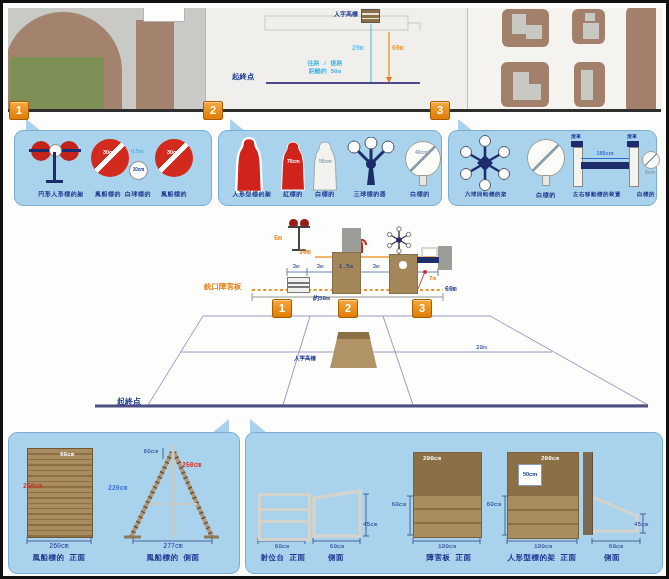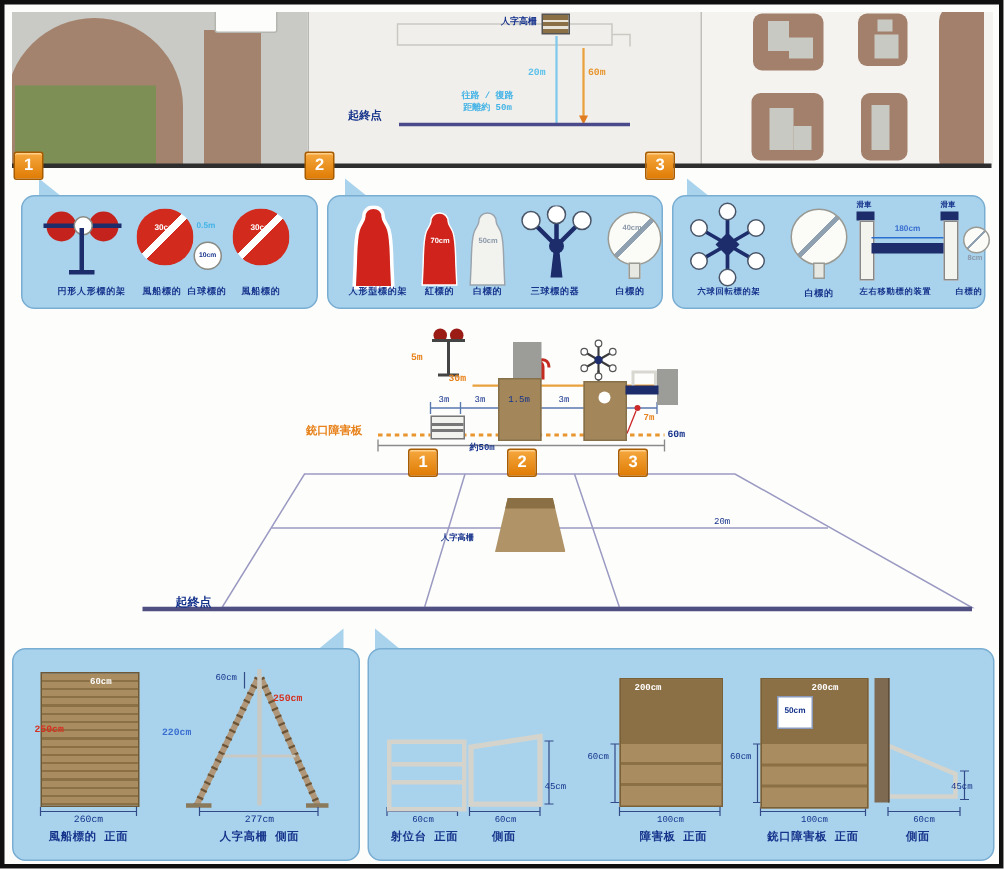--- a/index.html
+++ b/index.html
@@ -295,21 +295,21 @@
   <div class="a z3 slats" style="left:27px;top:448px;width:64px;height:88px;"></div>
   <div class="a z4 wh t f6 nw" style="left:60px;top:451px;">60cm</div>
   <div class="a z4 red t f65 nw" style="left:23px;top:483px;">250cm</div>
   <div class="a z4 navy f65 c nw" style="left:38px;top:543px;width:42px;">260cm</div>
   <div class="a z4 cap f75" style="left:22px;top:553px;width:74px;">風船標的 正面</div>
 
   <div class="a z4 navy f6 r nw" style="left:130px;top:448px;width:28px;">60cm</div>
   <div class="a z4 red t f65 nw" style="left:182px;top:462px;">250cm</div>
   <div class="a z4 blu t f65 nw" style="left:108px;top:485px;">220cm</div>
   <div class="a z4 navy f65 c nw" style="left:152px;top:543px;width:42px;">277cm</div>
-  <div class="a z4 cap f75" style="left:136px;top:553px;width:74px;">人字高柵 側面</div>
+  <div class="a z4 cap f75" style="left:136px;top:553px;width:74px;">風船標的 側面</div>
 
   <div class="a z3" style="left:258px;top:493px;width:47px;height:42px;border:3px solid #d4d4cd;">
     <div class="a" style="left:0;top:12px;width:100%;height:3px;background:#d4d4cd;"></div>
     <div class="a" style="left:0;top:24px;width:100%;height:3px;background:#d4d4cd;"></div>
   </div>
   <div class="a z4 navy f6 c nw" style="left:262px;top:543px;width:40px;">60cm</div>
   <div class="a z4 cap f75" style="left:252px;top:553px;width:62px;">射位台 正面</div>
   <div class="a z4 navy f6 c nw" style="left:316px;top:543px;width:42px;">60cm</div>
   <div class="a z4 navy f6 nw" style="left:363px;top:521px;">45cm</div>
   <div class="a z4 cap f75" style="left:318px;top:553px;width:36px;">側面</div>
@@ -328,20 +328,20 @@
     <div class="a walltop" style="left:0;top:0;width:100%;height:43px;"></div>
     <div class="a" style="left:0;top:56px;width:100%;height:1.5px;background:#8c7045;"></div>
     <div class="a" style="left:0;top:70px;width:100%;height:1.5px;background:#8c7045;"></div>
     <div class="a" style="left:10px;top:11px;width:22px;height:20px;background:#fff;border:1px solid #8899bb;">
       <div class="a navy t f55 c nw" style="left:0;top:6px;width:22px;">50cm</div>
     </div>
   </div>
   <div class="a z4 wh t f6 nw" style="left:541px;top:455px;">200cm</div>
   <div class="a z4 navy f6 r nw" style="left:479px;top:501px;width:22px;">60cm</div>
   <div class="a z4 navy f6 c nw" style="left:524px;top:543px;width:38px;">100cm</div>
-  <div class="a z4 cap f75" style="left:500px;top:553px;width:84px;">銃口障害板 正面</div>
+  <div class="a z4 cap f75" style="left:500px;top:553px;width:84px;">人形型標的架 正面</div>
 
   <div class="a z3" style="left:583px;top:452px;width:9px;height:83px;background:#7d6a50;border-right:1.5px solid #5f4f3a;"></div>
   <div class="a z4 navy f6 c nw" style="left:596px;top:543px;width:40px;">60cm</div>
   <div class="a z4 navy f6 nw" style="left:634px;top:521px;">45cm</div>
   <div class="a z4 cap f75" style="left:592px;top:553px;width:40px;">側面</div>
 
 </div>
 
 </body></html>

